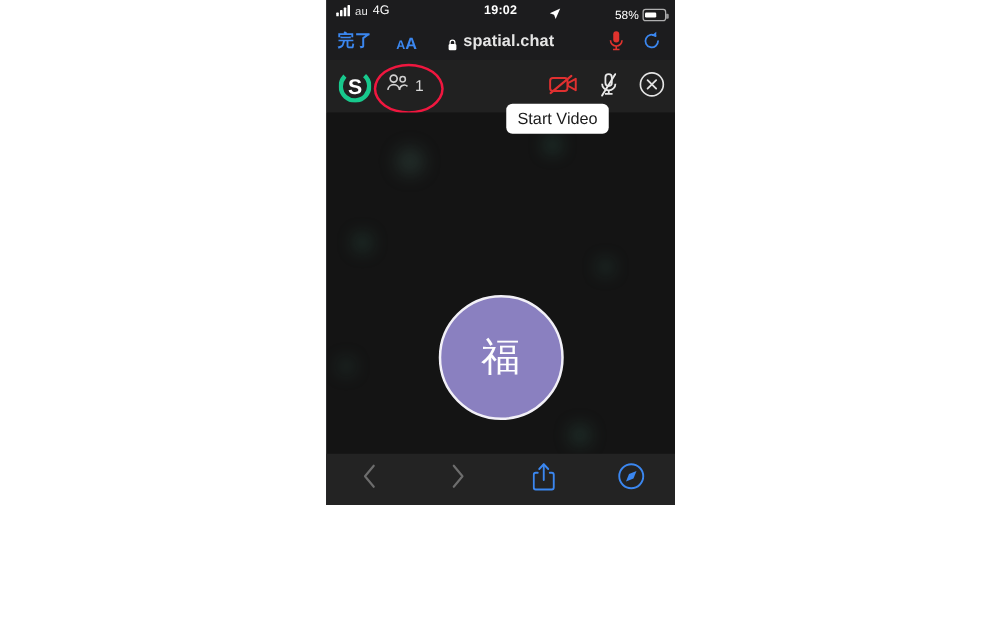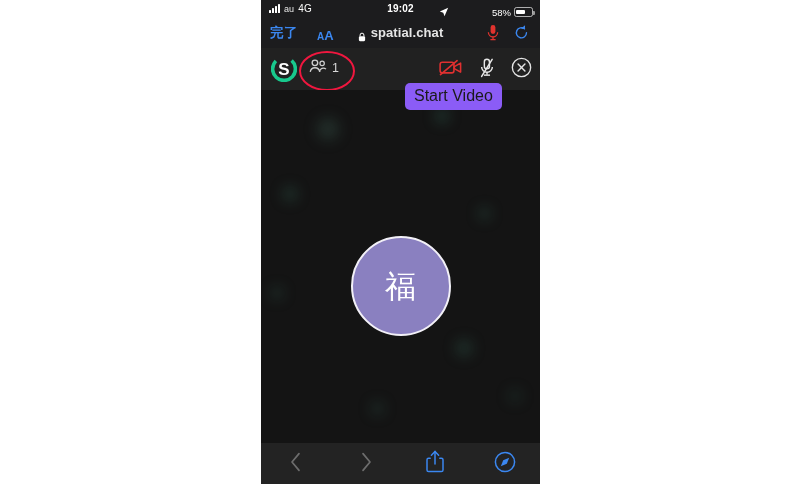--- a/index.html
+++ b/index.html
@@ -18,21 +18,21 @@
     height: 500px;
     background: #ffffff;
   }
 
   
   .phone {
     position: absolute;
     left: 261px;
     top: 0px;
     width: 279px;
-    height: 484px;
+    height: 404px;
     background: #1c1c1e;
     overflow: hidden;
   }
 
   
   .statusbar {
     position: relative;
     height: 20px;
     background: #1c1c1e;
     color: #ffffff;
@@ -222,23 +222,23 @@
     border: 2.5px solid #f0173f;
     border-radius: 50%;
     pointer-events: none;
   }
 
   
   .tooltip {
     position: absolute;
     left: 144px;
     top: 35px;
-    background: #8b5cf6;
+    background: #ffffff;
     color: #1a1a1a;
-    font-size: 16px;
+    font-size: 13px;
     padding: 4px 9px 5px;
     border-radius: 5px;
     white-space: nowrap;
     z-index: 6;
     text-align: right;
   }
 
   
   .canvas {
     position: relative;

